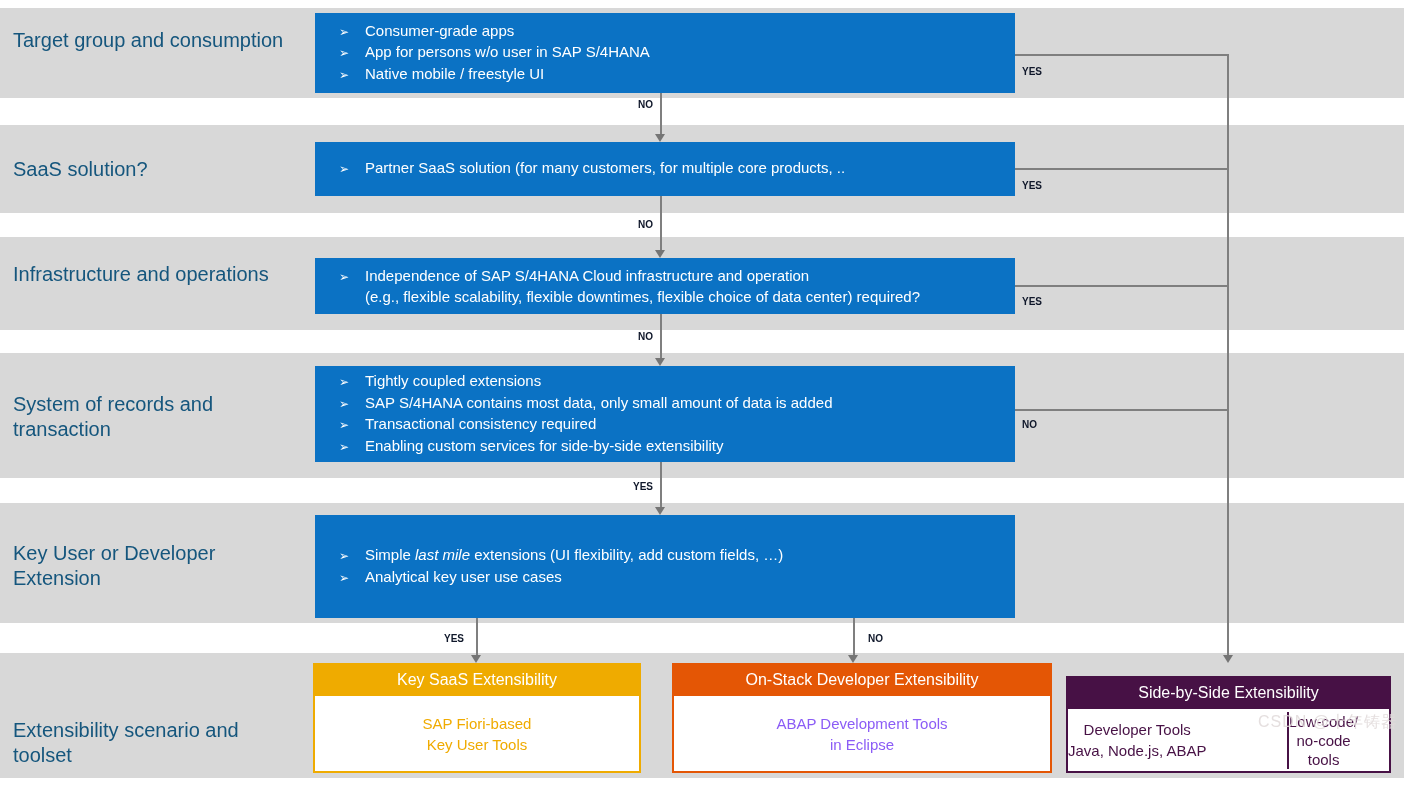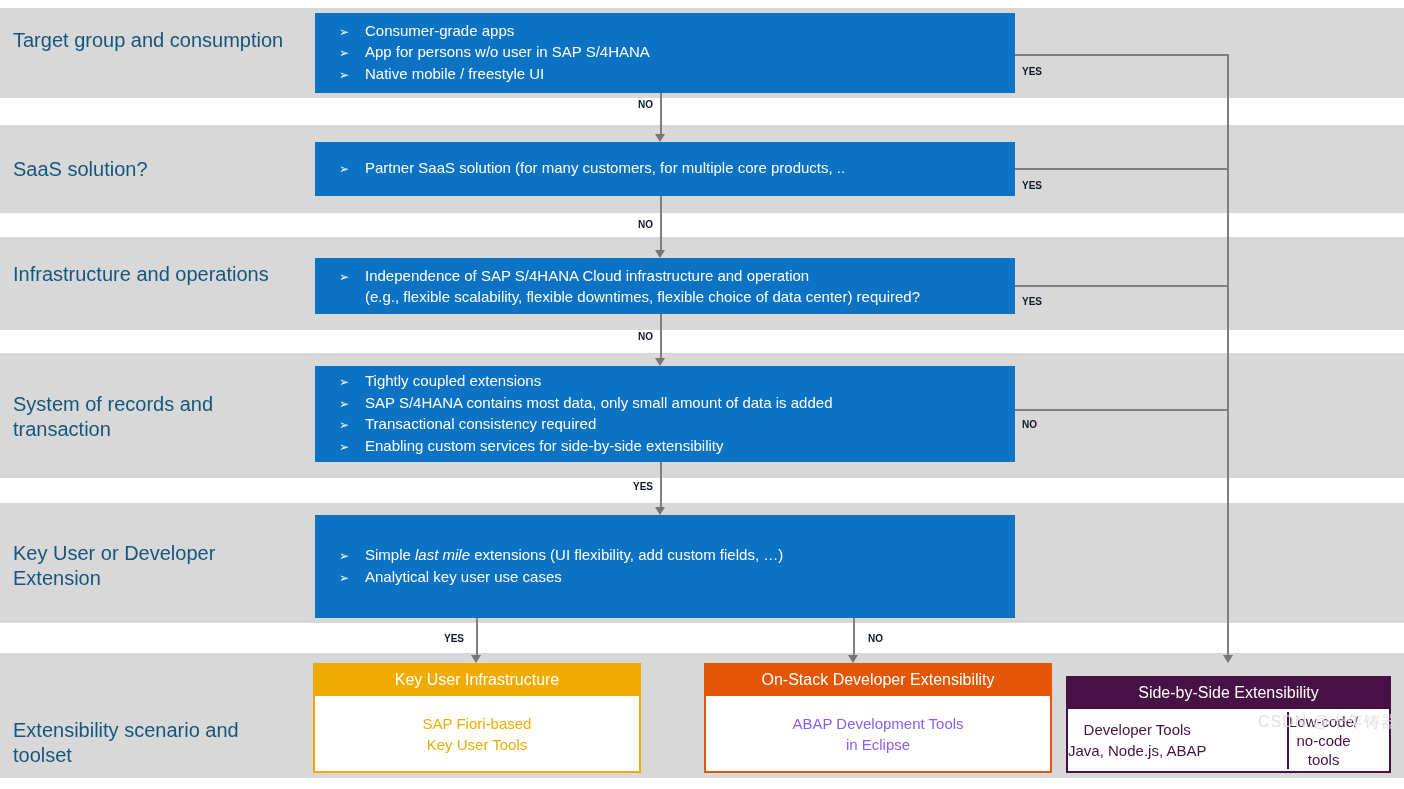--- a/index.html
+++ b/index.html
@@ -149,30 +149,30 @@
       <span class="marker">➢</span>
       <span><span>Simple </span><span class="em">last mile</span><span> extensions (UI flexibility, add custom fields, …)</span></span>
     </div>
     <div class="bullet">
       <span class="marker">➢</span>
       <span>Analytical key user use cases</span>
     </div>
   </div>
 
   <div class="outcome oc-gold" style="left:313px;width:328px;">
-    <div class="head">Key User Infrastructure</div>
+    <div class="head">Key SaaS Extensibility</div>
     <div class="body">
       <div>
         <div>SAP Fiori-based</div>
         <div>Key User Tools</div>
       </div>
     </div>
   </div>
 
-  <div class="outcome oc-orange" style="left:704px;width:348px;">
+  <div class="outcome oc-orange" style="left:672px;width:380px;">
     <div class="head">On-Stack Developer Extensibility</div>
     <div class="body">
       <div>
         <div>ABAP Development Tools</div>
         <div>in Eclipse</div>
       </div>
     </div>
   </div>
 
   <div class="outcome oc-plum" style="left:1066px;width:325px;">

